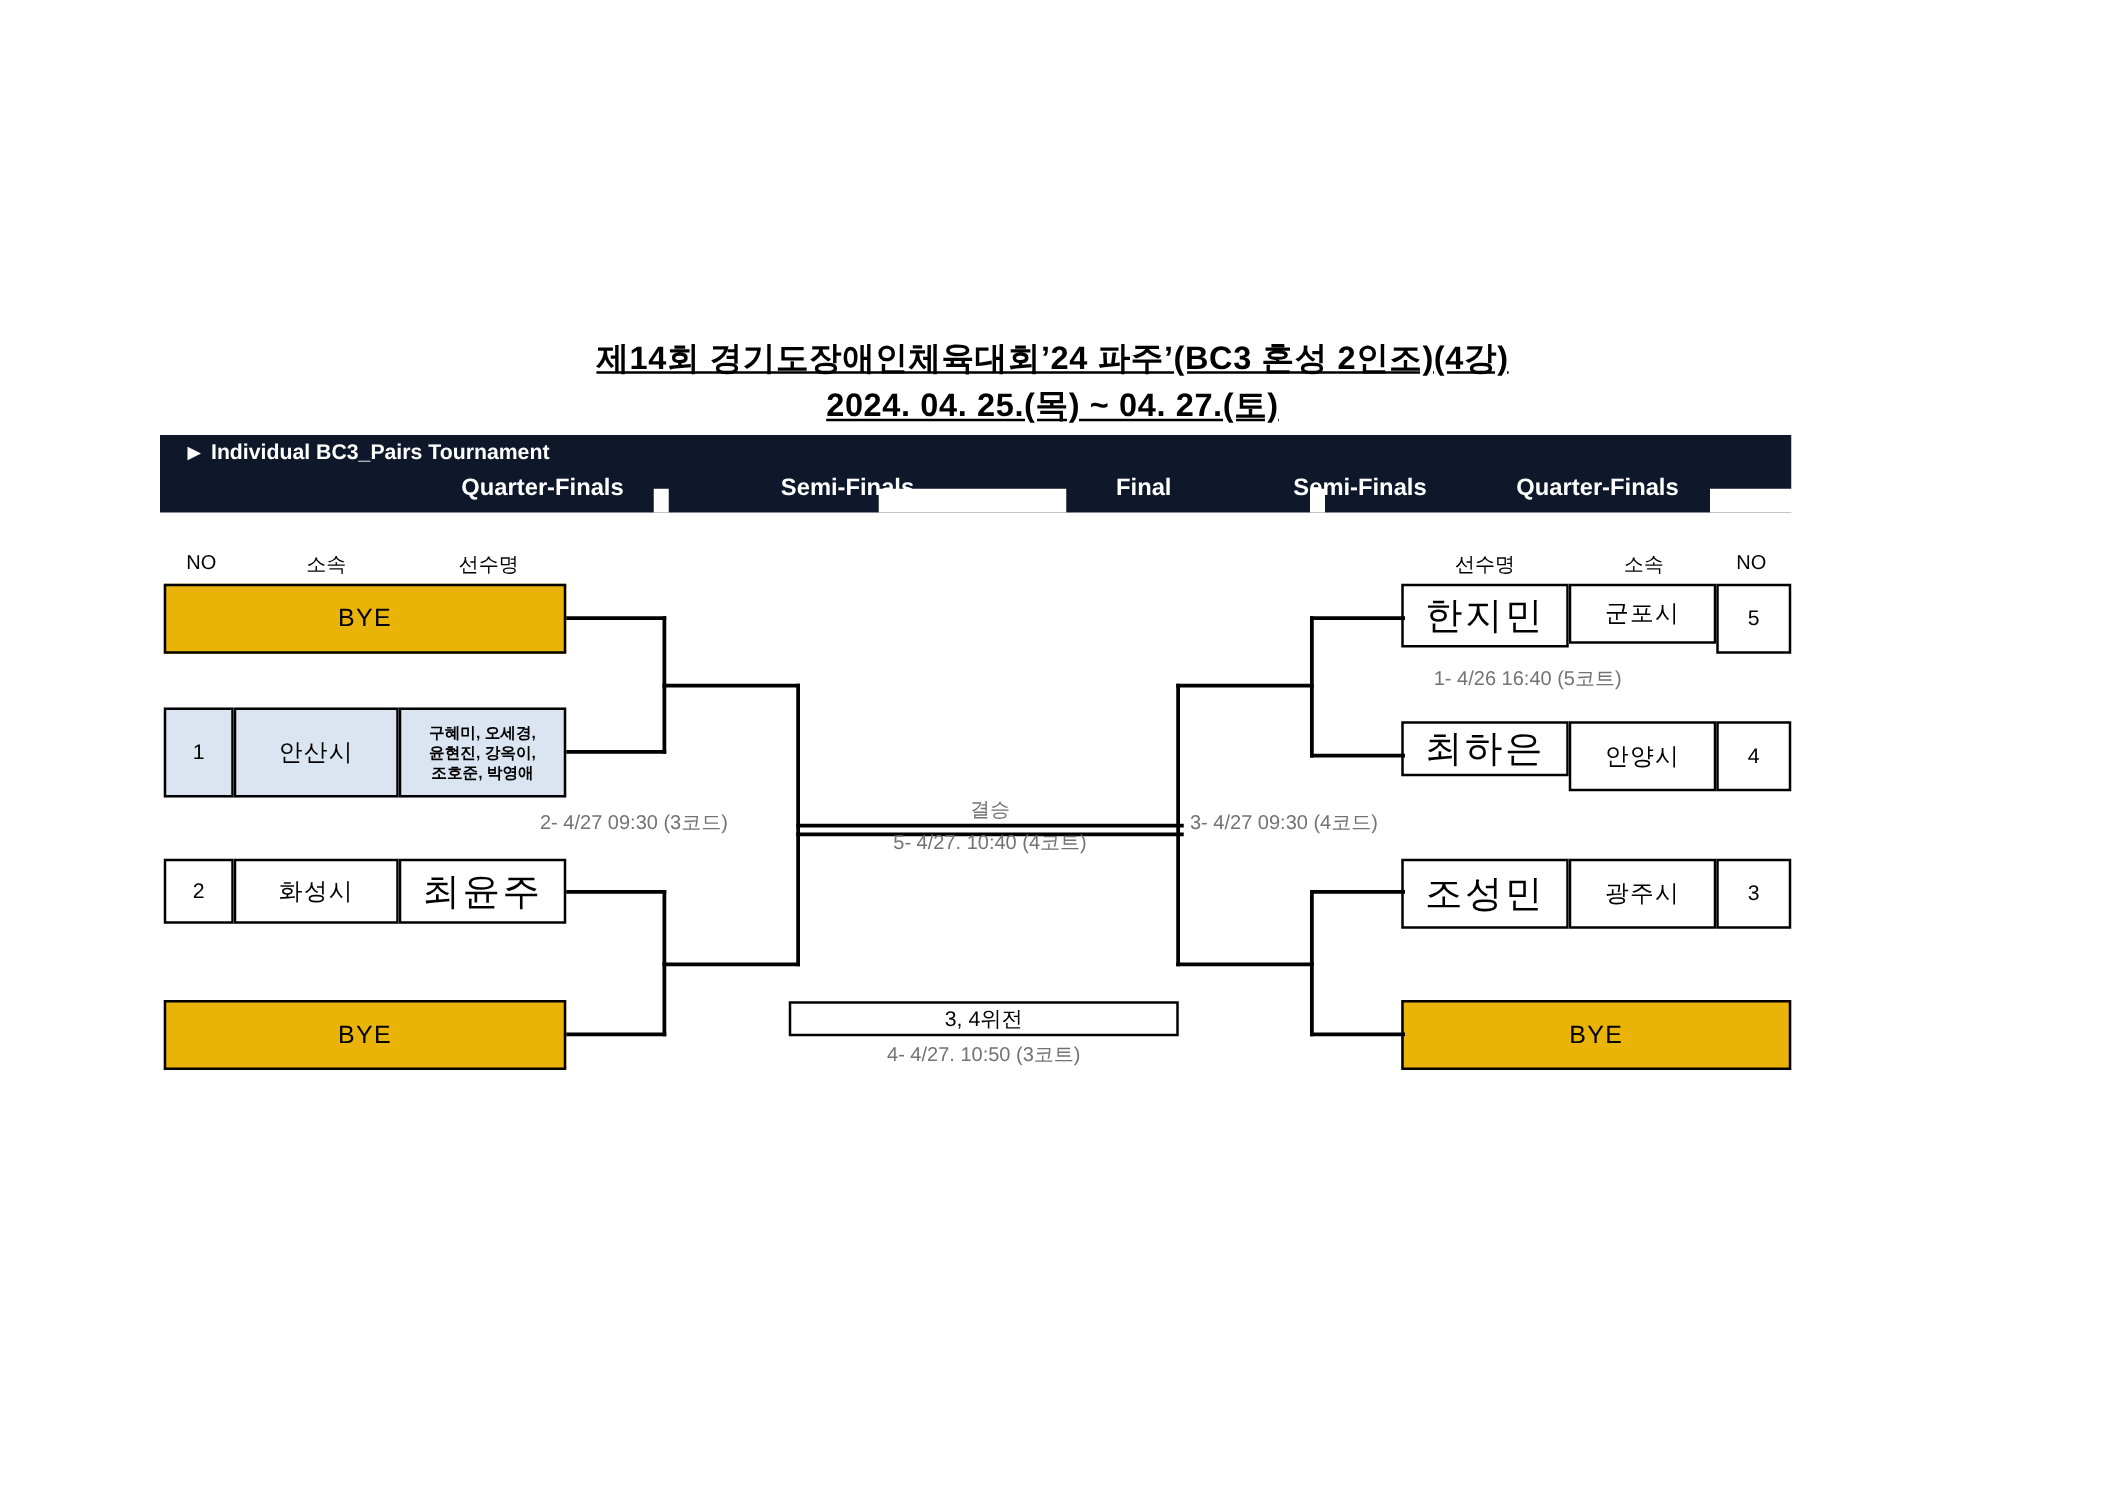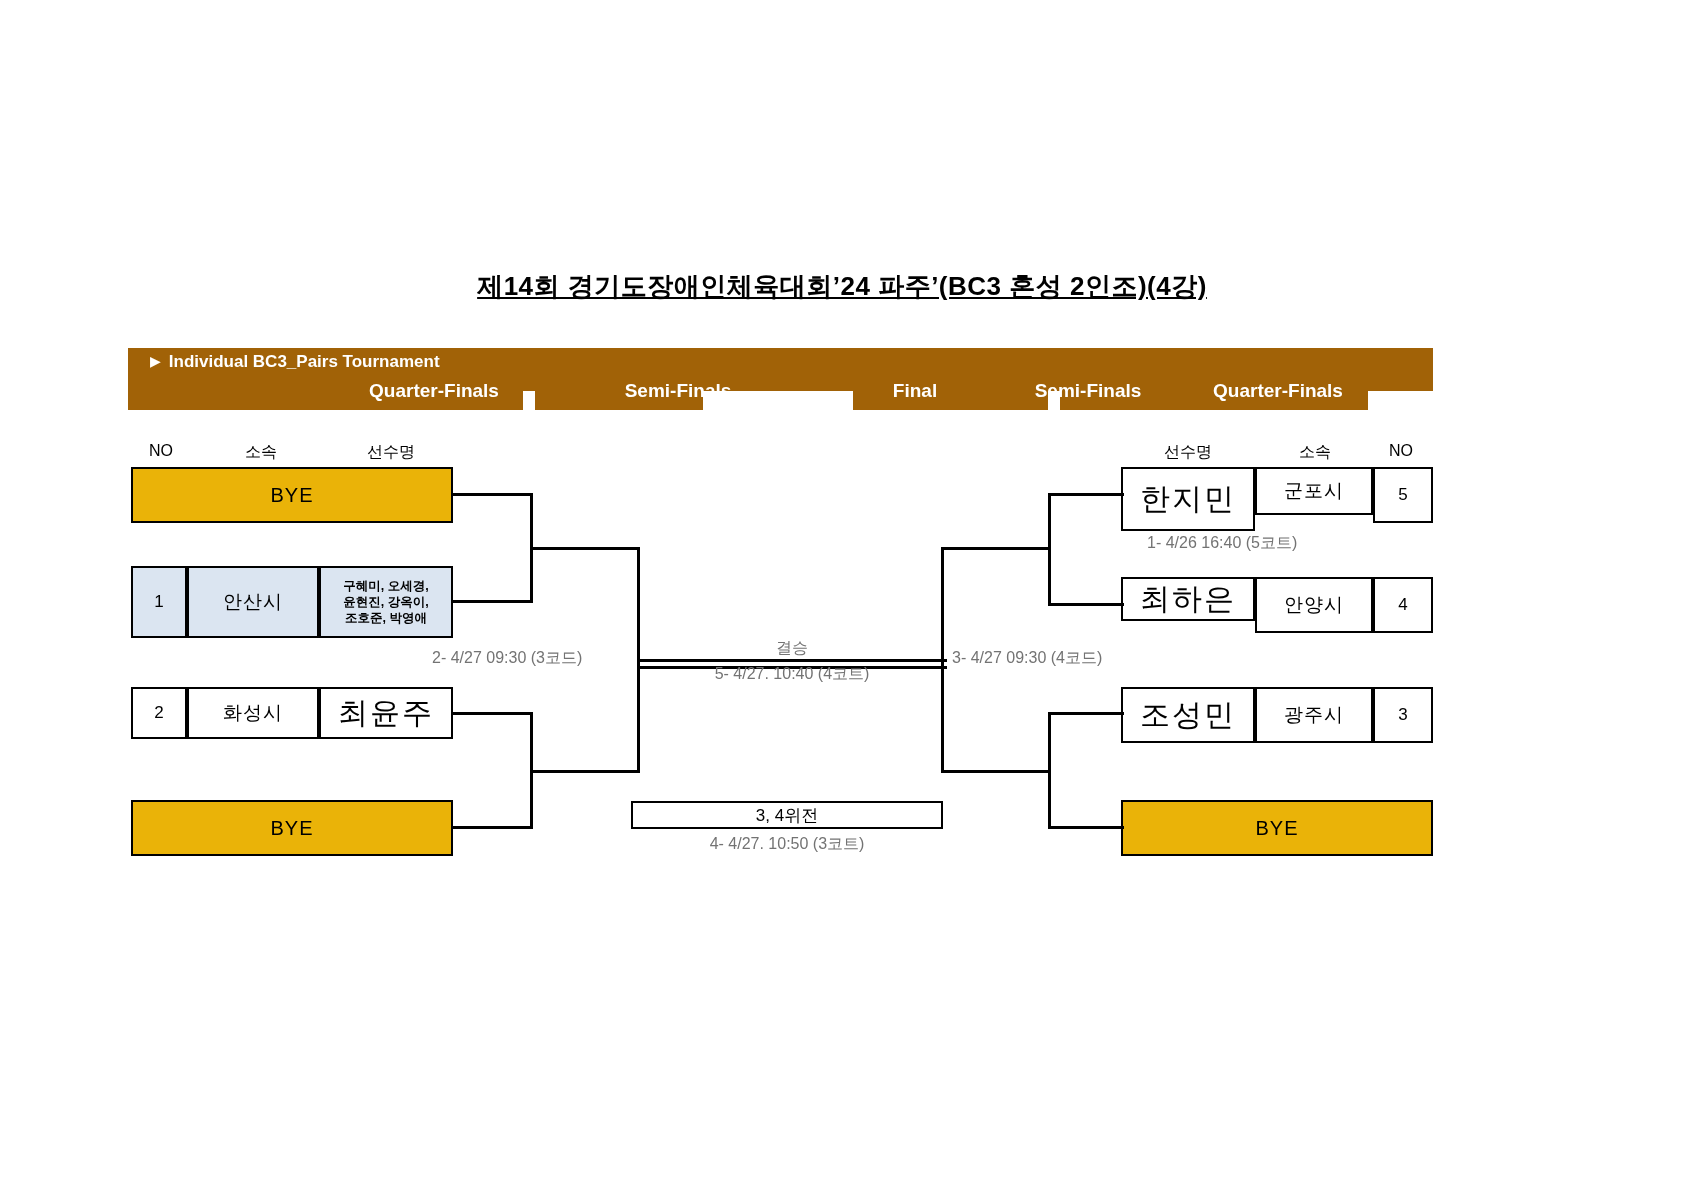--- a/index.html
+++ b/index.html
@@ -32,21 +32,21 @@
     line-height: 1.45;
   }
 
   
   #header-bar {
     position: absolute;
     top: 348px;
     left: 128px;
     width: 1305px;
     height: 62px;
-    background: #a16207;
+    background: #0f172a;
     color: #ffffff;
   }
   #header-bar .bracket-label {
     position: absolute;
     top: 4px;
     left: 22px;
     font-size: 17px;
     font-weight: bold;
     white-space: nowrap;
   }
@@ -130,20 +130,21 @@
     justify-content: center;
     font-size: 17px;
     color: #000;
   }
 </style>
 </head>
 <body>
 
 <div id="title-block">
   <div class="line">제14회 경기도장애인체육대회’24 파주’(BC3 혼성 2인조)(4강)</div>
+  <div class="line">2024. 04. 25.(목) ~ 04. 27.(토)</div>
 </div>
 
 <div id="header-bar">
   <div class="bracket-label">
     <span class="tri">▶</span><span>Individual BC3_Pairs Tournament</span>
   </div>
   <div class="round-name rn-qf-l">Quarter-Finals</div>
   <div class="round-name rn-sf-l">Semi-Finals</div>
   <div class="round-name rn-fin">Final</div>
   <div class="round-name rn-sf-r">Semi-Finals</div>
@@ -174,21 +175,21 @@
 조호준, 박영애</div>
 
 <div class="cell no-cell" style="left:131px; top:687px; width:56px; height:52px;">2</div>
 <div class="cell org" style="left:187px; top:687px; width:132px; height:52px;">화성시</div>
 <div class="cell name-big" style="left:319px; top:687px; width:134px; height:52px;">최윤주</div>
 
 <div class="cell yellow bye-txt" style="left:131px; top:800px; width:322px; height:56px;">
   <span>BYE</span>
 </div>
 
-<div class="cell name-big" style="left:1121px; top:467px; width:134px; height:64px;">한지민</div>
+<div class="cell name-big" style="left:1121px; top:467px; width:134px; height:51px;">한지민</div>
 <div class="cell org" style="left:1255px; top:467px; width:118px; height:48px;">군포시</div>
 <div class="cell no-cell" style="left:1373px; top:467px; width:60px; height:56px;">5</div>
 
 <div class="cell name-big" style="left:1121px; top:577px; width:134px; height:44px;">최하은</div>
 <div class="cell org" style="left:1255px; top:577px; width:118px; height:56px;">안양시</div>
 <div class="cell no-cell" style="left:1373px; top:577px; width:60px; height:56px;">4</div>
 
 <div class="cell name-big" style="left:1121px; top:687px; width:134px; height:56px;">조성민</div>
 <div class="cell org" style="left:1255px; top:687px; width:118px; height:56px;">광주시</div>
 <div class="cell no-cell" style="left:1373px; top:687px; width:60px; height:56px;">3</div>

